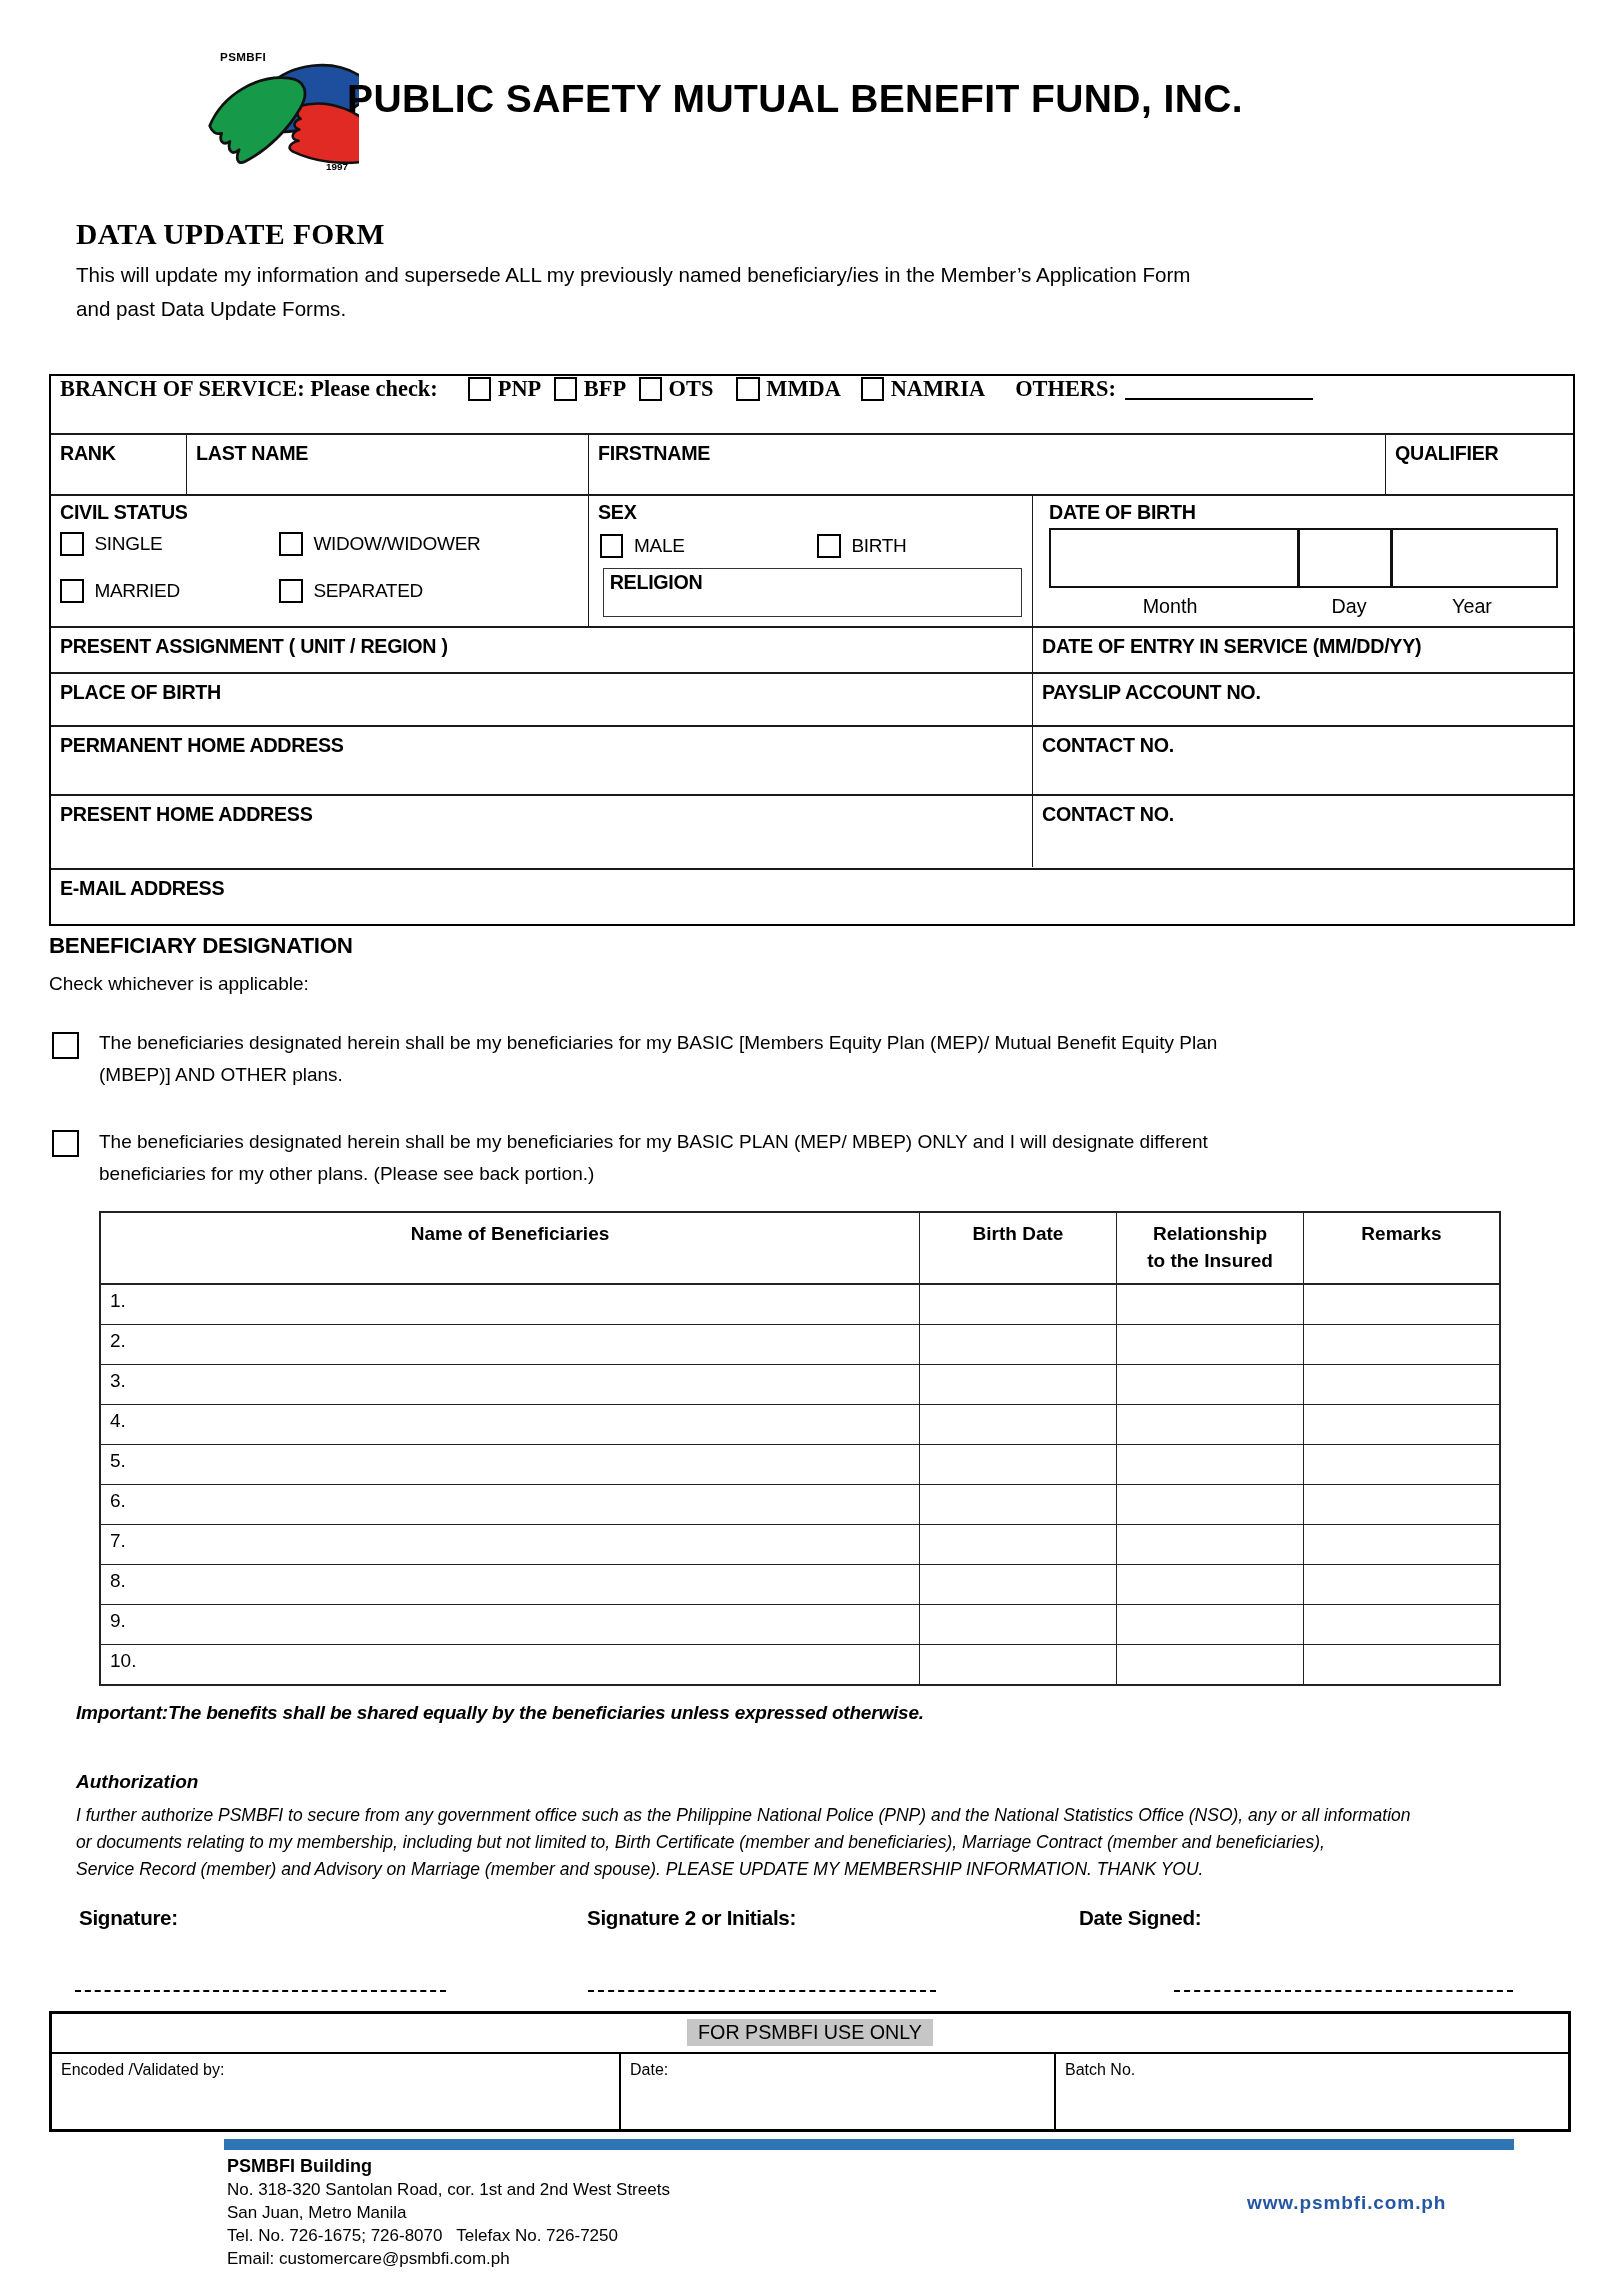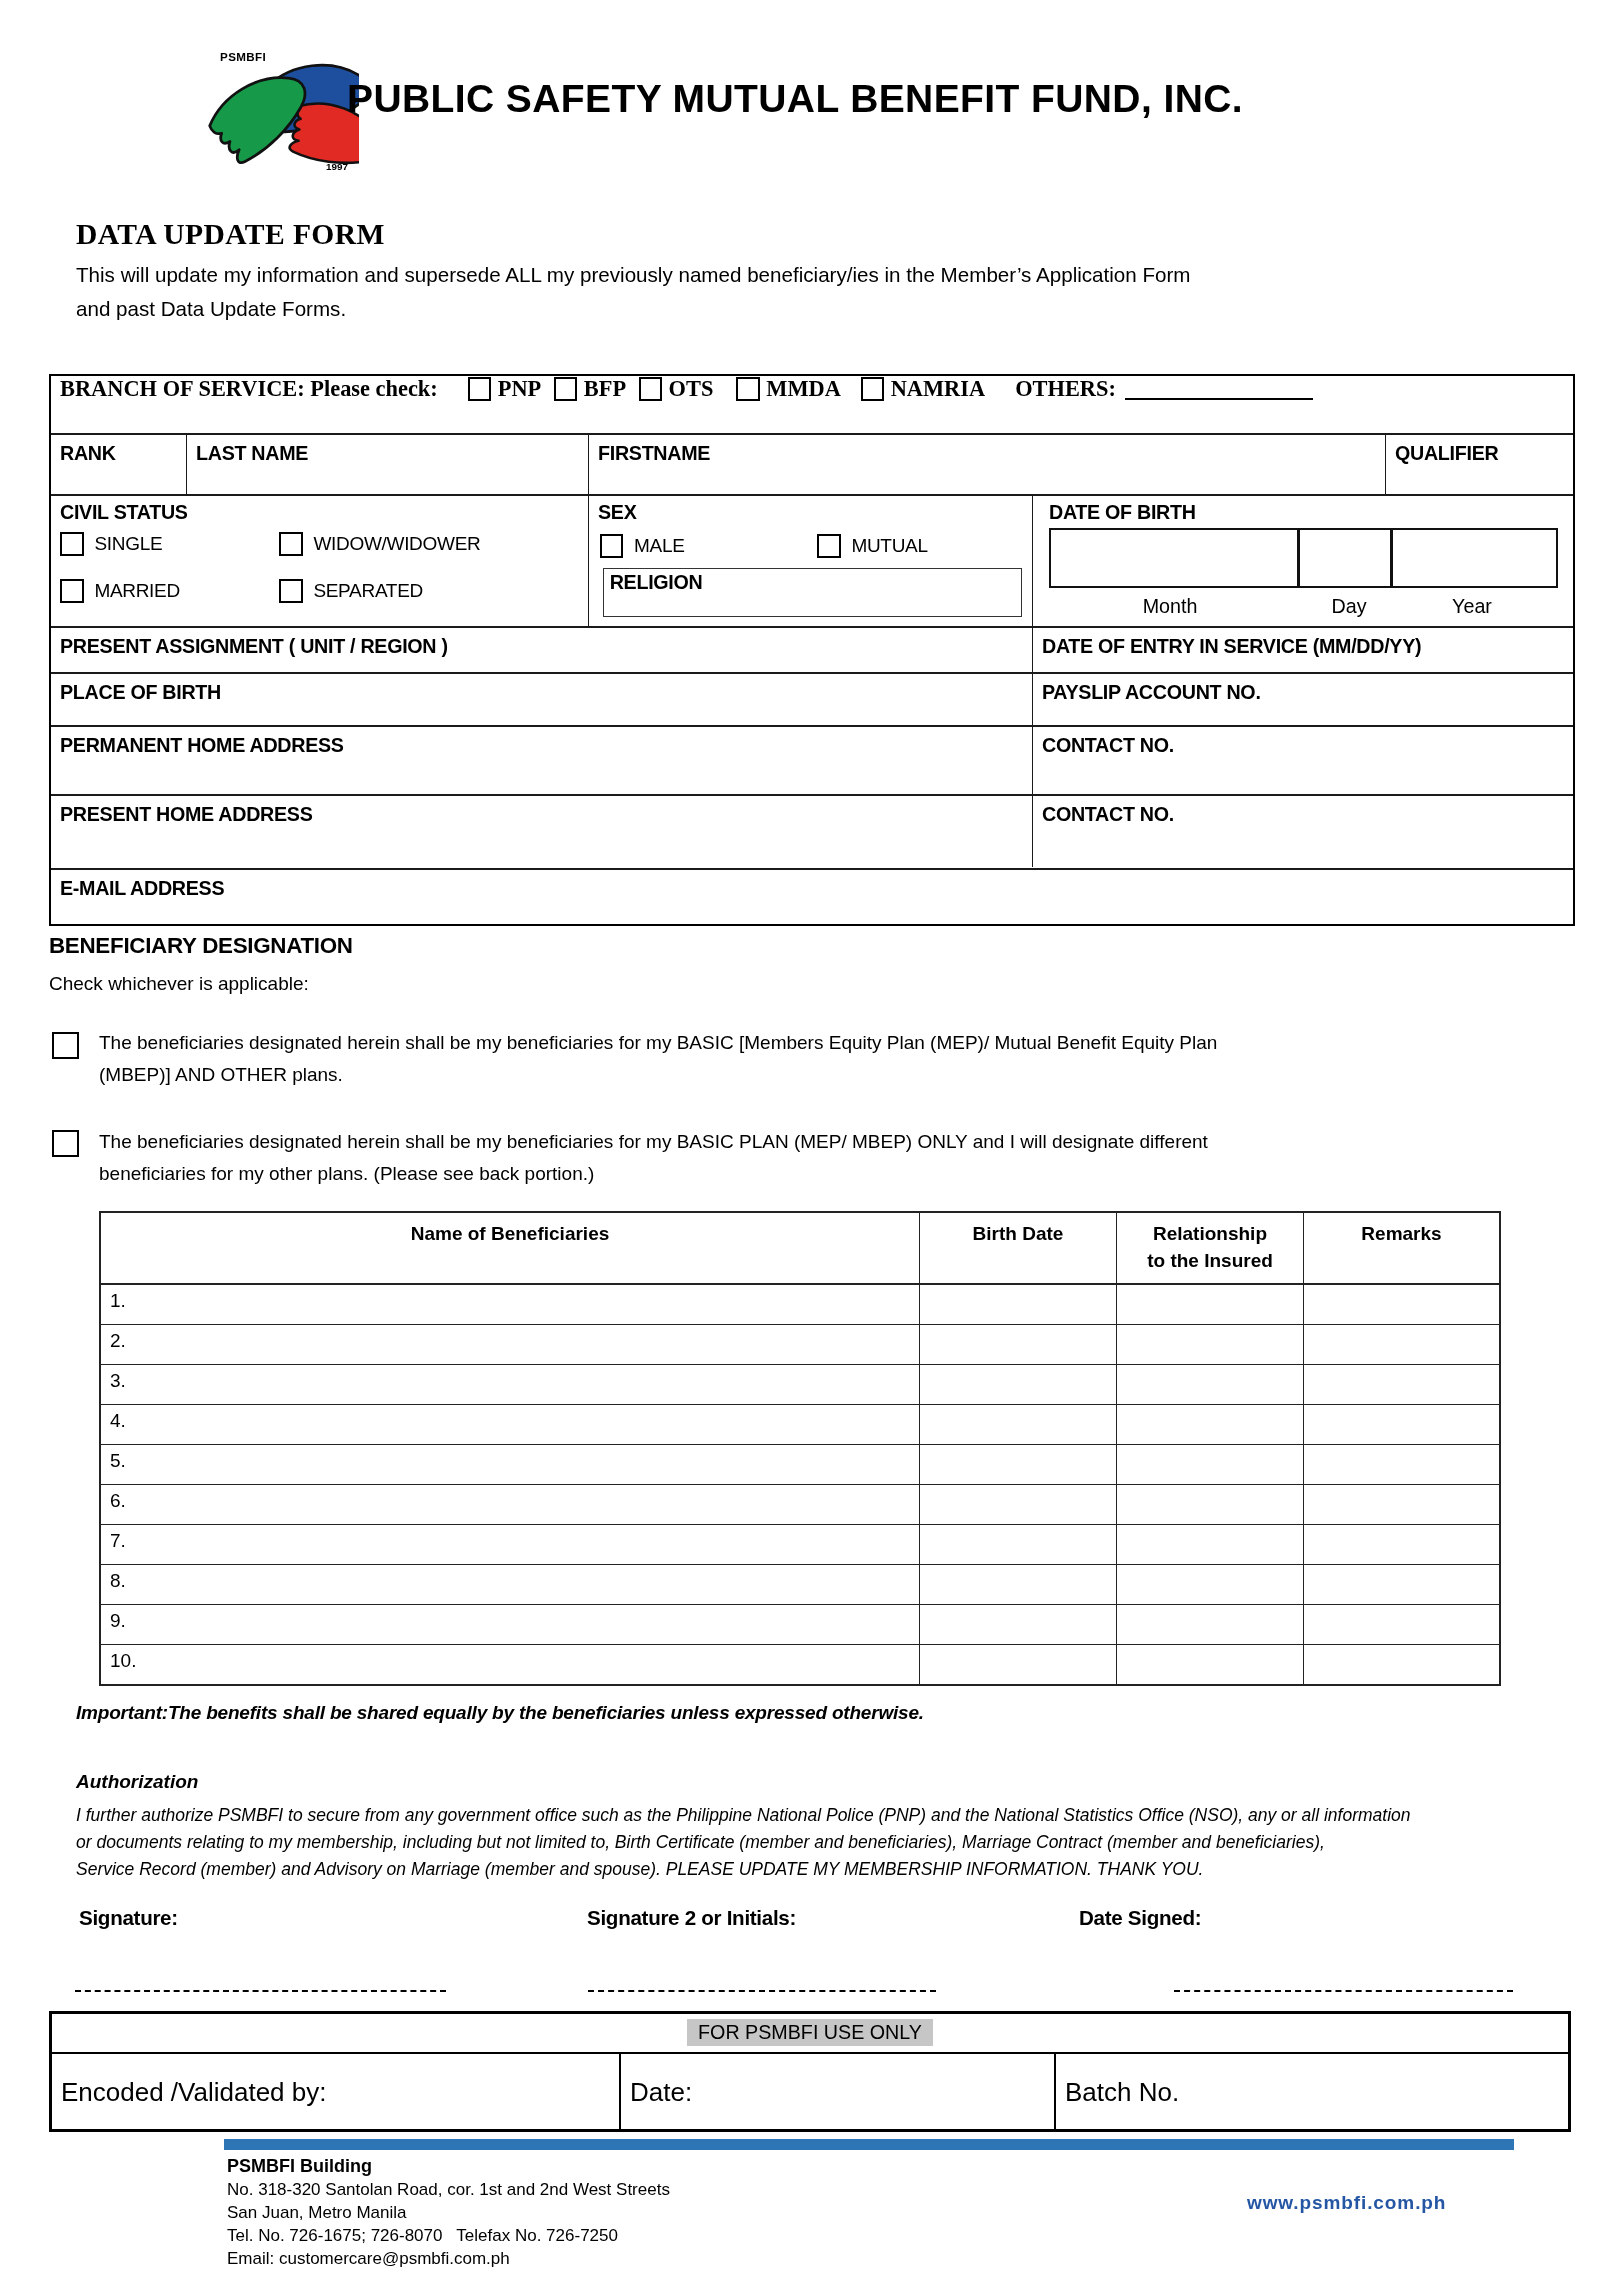--- a/index.html
+++ b/index.html
@@ -64,21 +64,21 @@
 
   .sig-label{font-size:20.6px;font-weight:bold;letter-spacing:-0.3px;}
   .dash{border-top:2.7px dashed #000;height:0;}
 
   
   .use-box{left:49px;top:2011px;width:1522px;height:121px;border:3.6px solid #000;box-sizing:border-box;}
   .use-head{position:relative;height:38px;border-bottom:2.7px solid #000;text-align:center;}
   .use-head span{display:inline-block;margin-top:5.4px;padding:1.8px 10.7px;font-size:19.7px;background:#c6c6c6;}
   .use-row{position:relative;height:76px;}
   .use-c{position:absolute;top:0;bottom:0;border-left:2.7px solid #000;box-sizing:border-box;}
-  .use-lbl{font-size:26px;padding:23px 0 0 9px;display:inline-block;}
+  .use-lbl{font-size:16px;padding:7px 0 0 9px;display:inline-block;}
 
   
   .foot-bar{left:224px;top:2139px;width:1290px;height:10.7px;background:#2e75b6;}
   .foot-line{font-size:17px;line-height:23px;white-space:nowrap;}
   .foot-building{font-weight:bold;font-size:18px;}
   .website{font-size:19px;font-weight:bold;color:#2456a4;letter-spacing:0.9px;}
 </style>
 </head>
 <body>
 
@@ -161,21 +161,21 @@
           </span>
       </div>
       <div class="cell" style="left:537px;width:443px;">
         <span class="lbl" style="padding:5.4px 9px;">SEX</span>
         <span class="opt" style="left:10.7px;top:38px;">
           <span class="cb"></span>
           <span>MALE</span>
           </span>
         <span class="opt" style="left:228px;top:38px;">
           <span class="cb"></span>
-          <span>MUTUAL</span>
+          <span>BIRTH</span>
           </span>
         <div class="religion-box">
           <span class="lbl" style="padding:1.8px 5.4px;">RELIGION</span>
         </div>
       </div>
       <div class="cell" style="left:981px;width:542px;">
         <span class="lbl" style="padding:5.4px 16px;">DATE OF BIRTH</span>
         <div class="dob-box">
           <div class="dob-div" style="left:246px;"></div>
           <div class="dob-div" style="left:339px;"></div>

